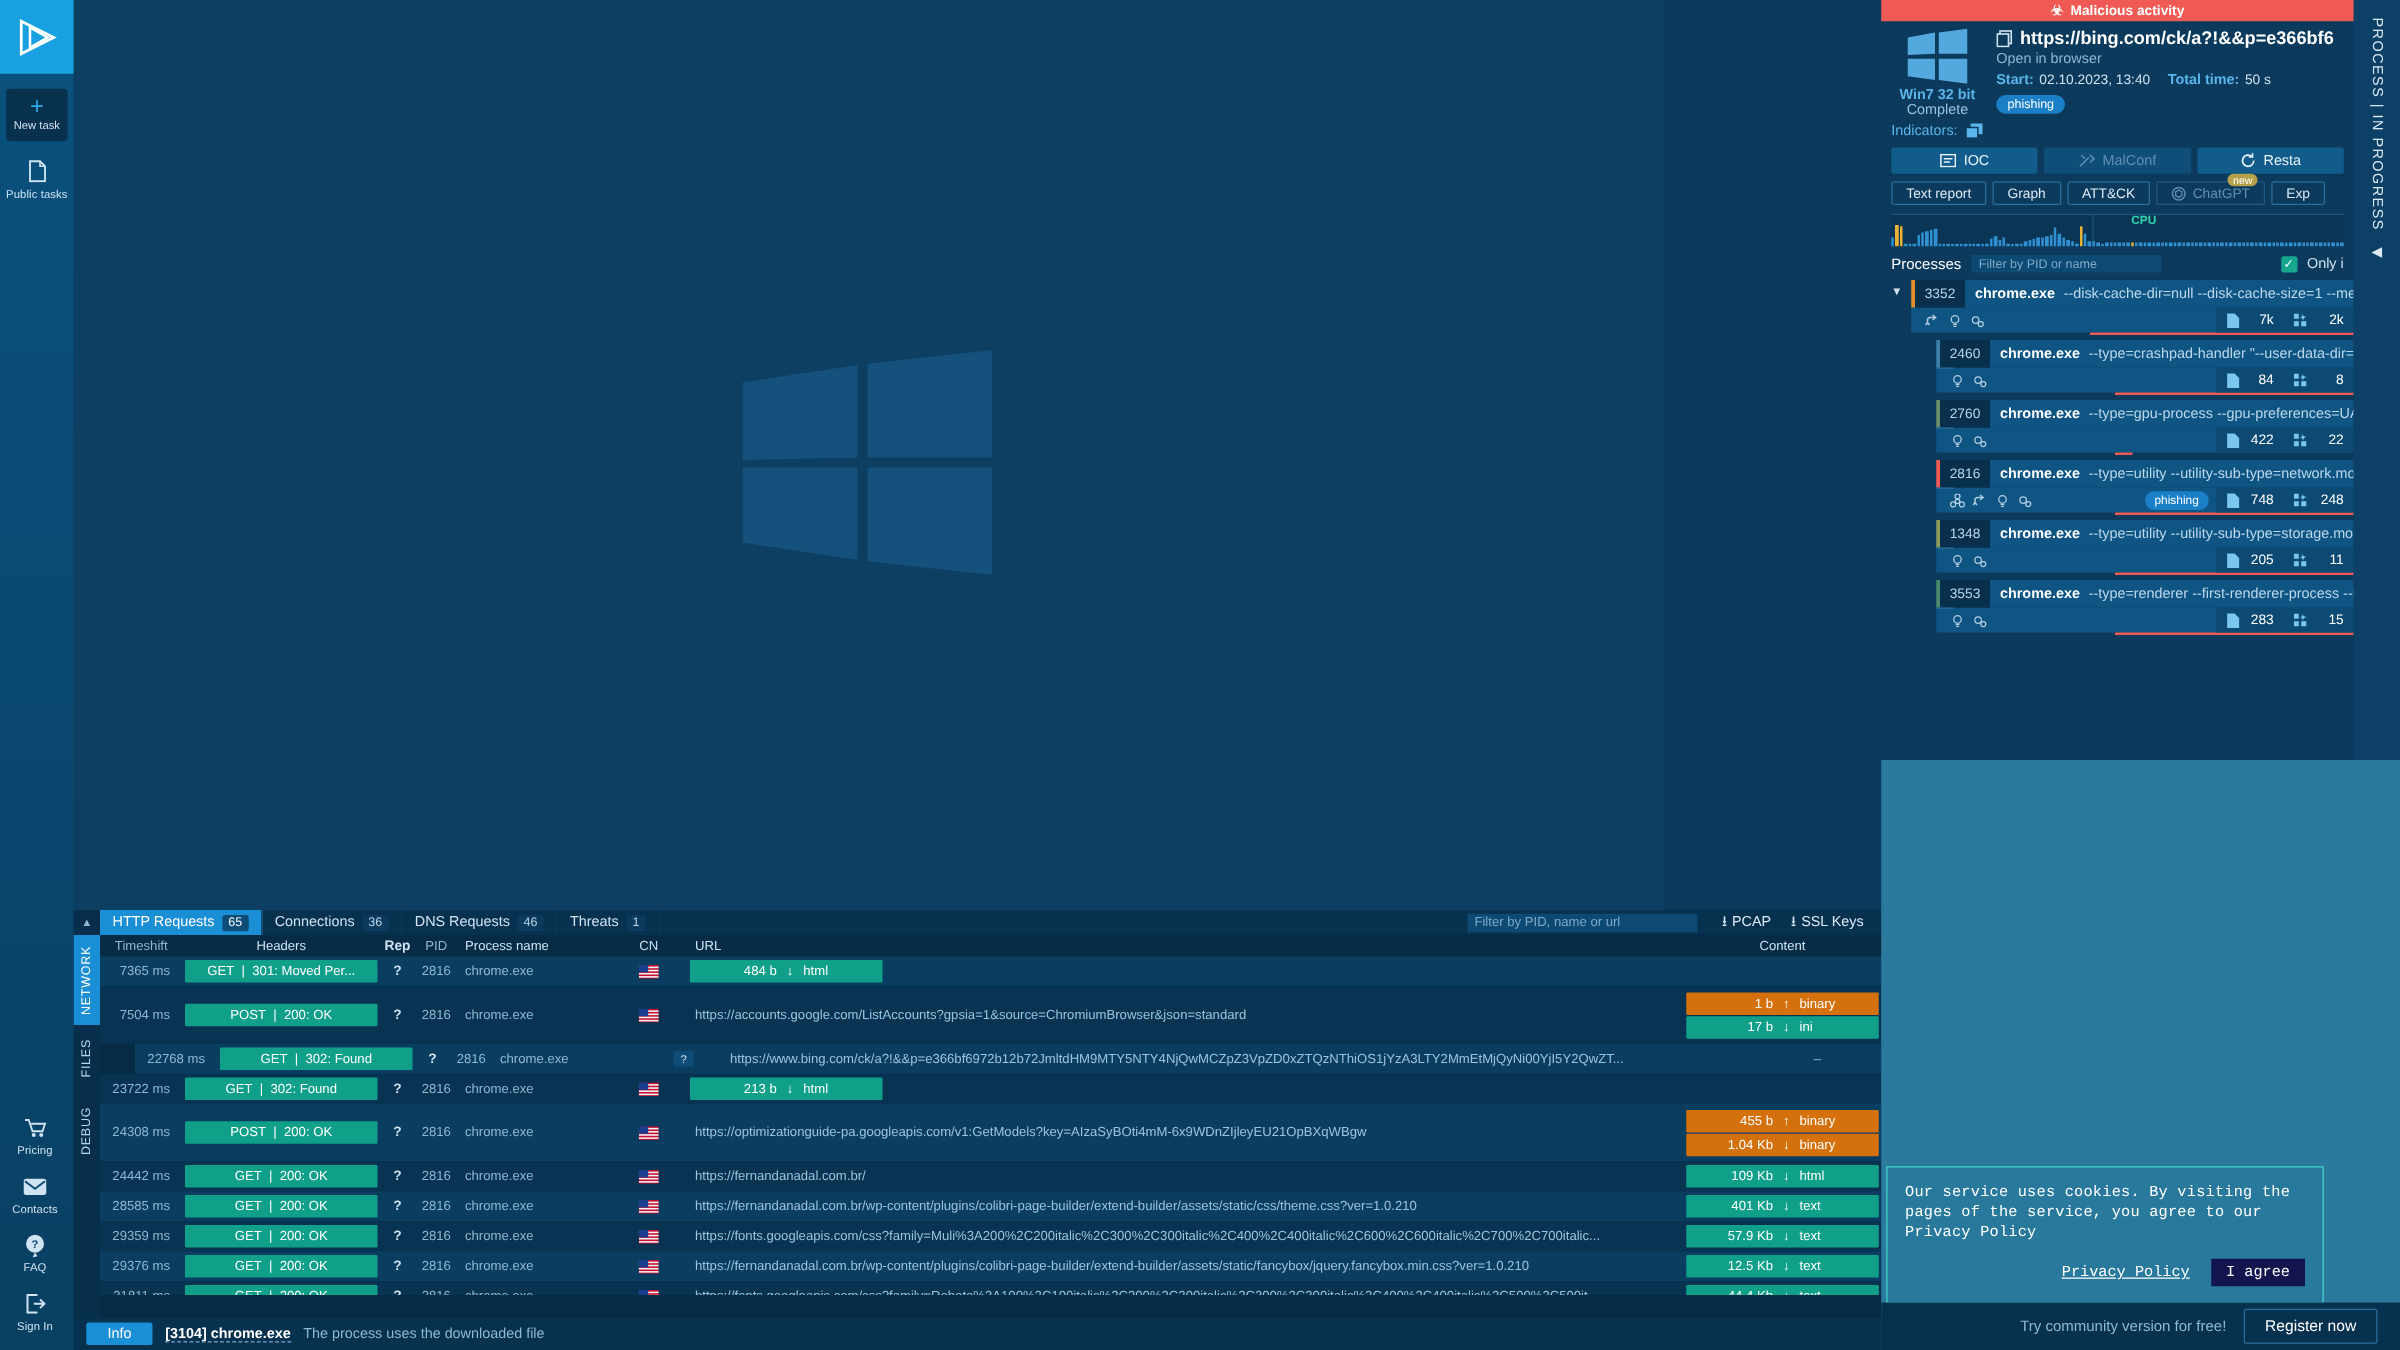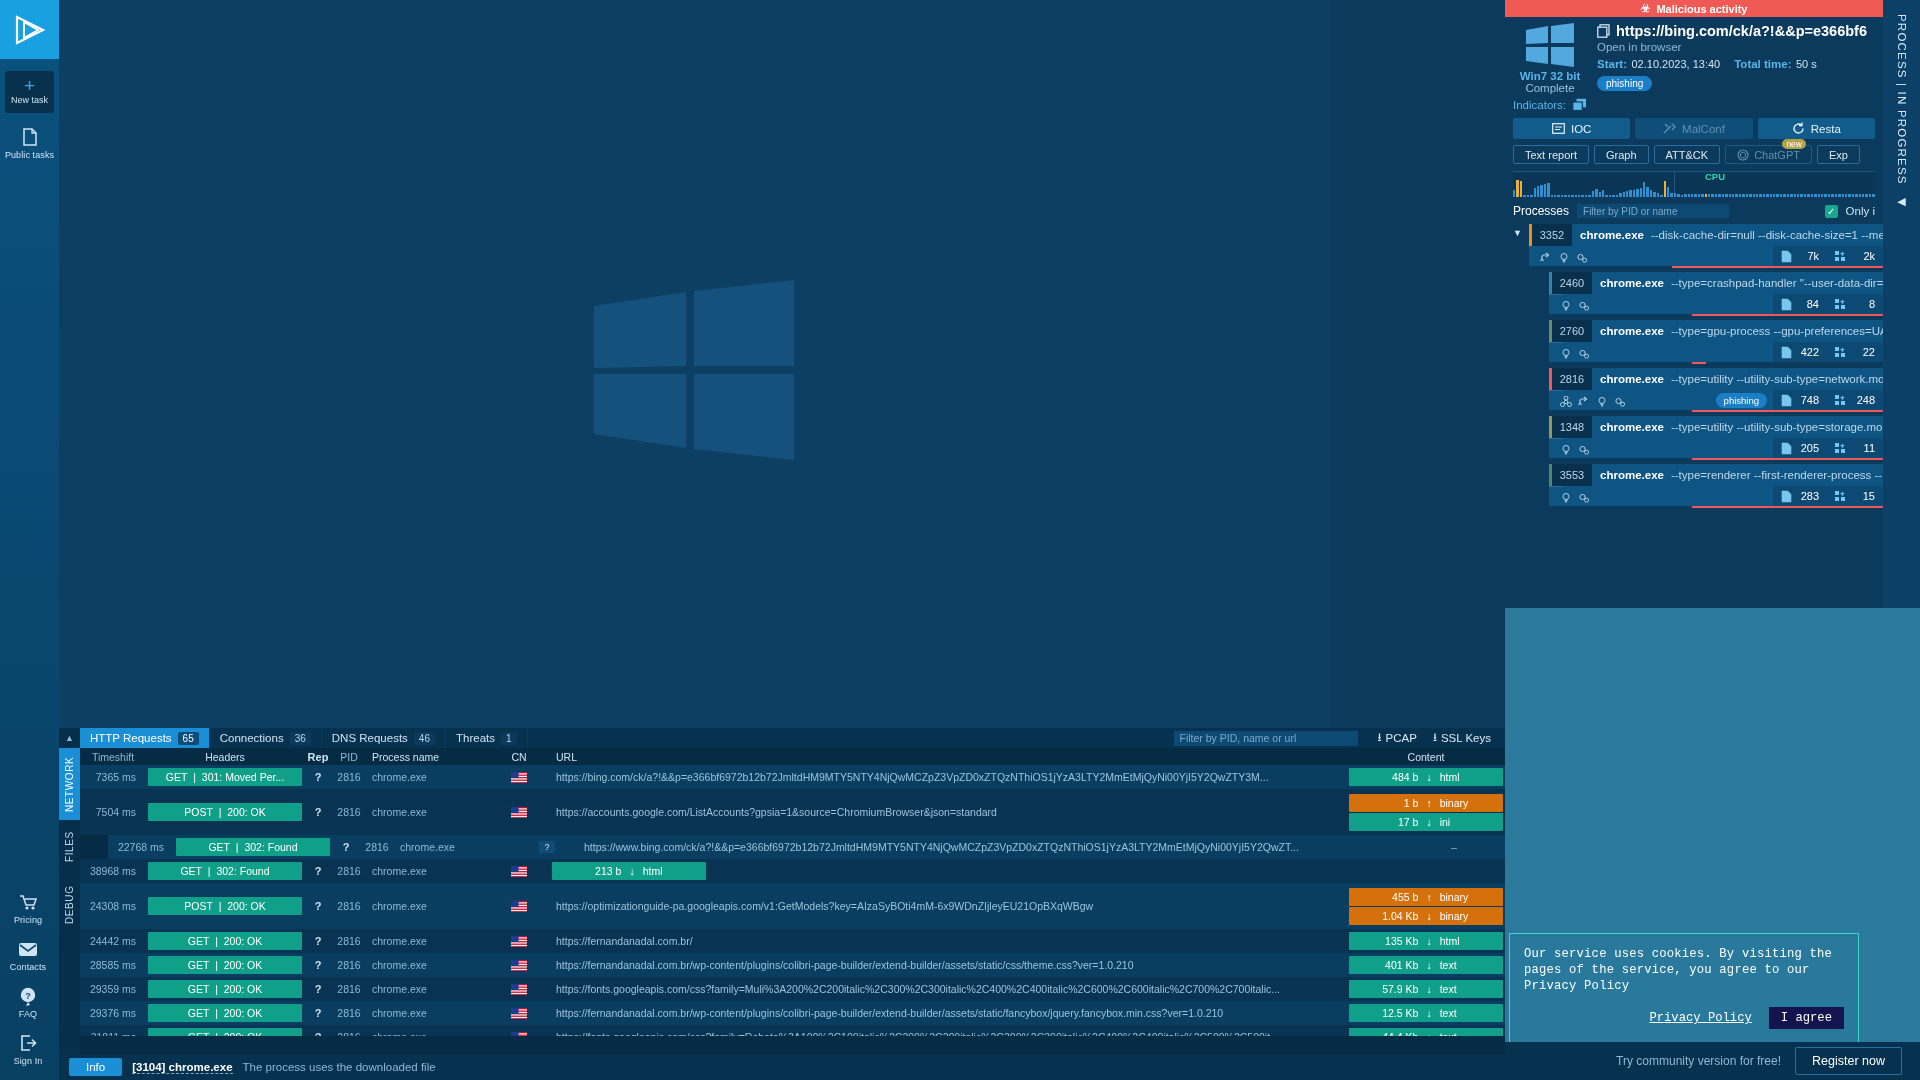--- a/index.html
+++ b/index.html
@@ -406,23 +406,20 @@
           <div class="c-cn">
             <svg class="flag" viewBox="0 0 19 13">
               <rect width="19" height="13" fill="#c8102e"></rect>
               <rect y="1.5" width="19" height="1.5" fill="#eef2f5"></rect>
               <rect y="4.5" width="19" height="1.5" fill="#eef2f5"></rect>
               <rect y="7.5" width="19" height="1.5" fill="#eef2f5"></rect>
               <rect y="10.5" width="19" height="1.5" fill="#eef2f5"></rect>
               <rect width="9" height="7" fill="#1b3d8f"></rect>
             </svg>
           </div>
-          <div class="c-url">
-            <span>https://bing.com/ck/a?!&amp;&amp;p=e366bf6972b12b72JmltdHM9MTY5NTY4NjQwMCZpZ3VpZD0xZTQzNThiOS1jYzA3LTY2MmEtMjQyNi00YjI5Y2QwZTY3M...</span>
-          </div>
           <div class="c-content">
             <div class="cpill ">
               <span class="sz">484 b</span>
               <span>↓</span>
               <span class="ty">html</span>
             </div>
           </div>
         </div>
         <div class="row alt" style="height: 46px;">
           <div class="c-ts">7504 ms</div>
@@ -470,21 +467,21 @@
             <div class="flag-q">?</div>
           </div>
           <div class="c-url">
             <span>https://www.bing.com/ck/a?!&amp;&amp;p=e366bf6972b12b72JmltdHM9MTY5NTY4NjQwMCZpZ3VpZD0xZTQzNThiOS1jYzA3LTY2MmEtMjQyNi00YjI5Y2QwZT...</span>
           </div>
           <div class="c-content">
             <div class="cpill none">–</div>
           </div>
         </div>
         <div class="row alt" style="height: 24px;">
-          <div class="c-ts">38968 ms</div>
+          <div class="c-ts">23722 ms</div>
           <div class="c-hdr">
             <div class="badge">GET&nbsp;&nbsp;|&nbsp;&nbsp;302: Found</div>
           </div>
           <div class="c-rep">?</div>
           <div class="c-pid">2816</div>
           <div class="c-proc">chrome.exe</div>
           <div class="c-cn">
             <svg class="flag" viewBox="0 0 19 13">
               <rect width="19" height="13" fill="#c8102e"></rect>
               <rect y="1.5" width="19" height="1.5" fill="#eef2f5"></rect>
@@ -552,21 +549,21 @@
               <rect y="7.5" width="19" height="1.5" fill="#eef2f5"></rect>
               <rect y="10.5" width="19" height="1.5" fill="#eef2f5"></rect>
               <rect width="9" height="7" fill="#1b3d8f"></rect>
             </svg>
           </div>
           <div class="c-url">
             <span>https://fernandanadal.com.br/</span>
           </div>
           <div class="c-content">
             <div class="cpill ">
-              <span class="sz">135 Kb</span>
+              <span class="sz">109 Kb</span>
               <span>↓</span>
               <span class="ty">html</span>
             </div>
           </div>
         </div>
         <div class="row norm" style="height: 24px;">
           <div class="c-ts">28585 ms</div>
           <div class="c-hdr">
             <div class="badge">GET&nbsp;&nbsp;|&nbsp;&nbsp;200: OK</div>
           </div>

